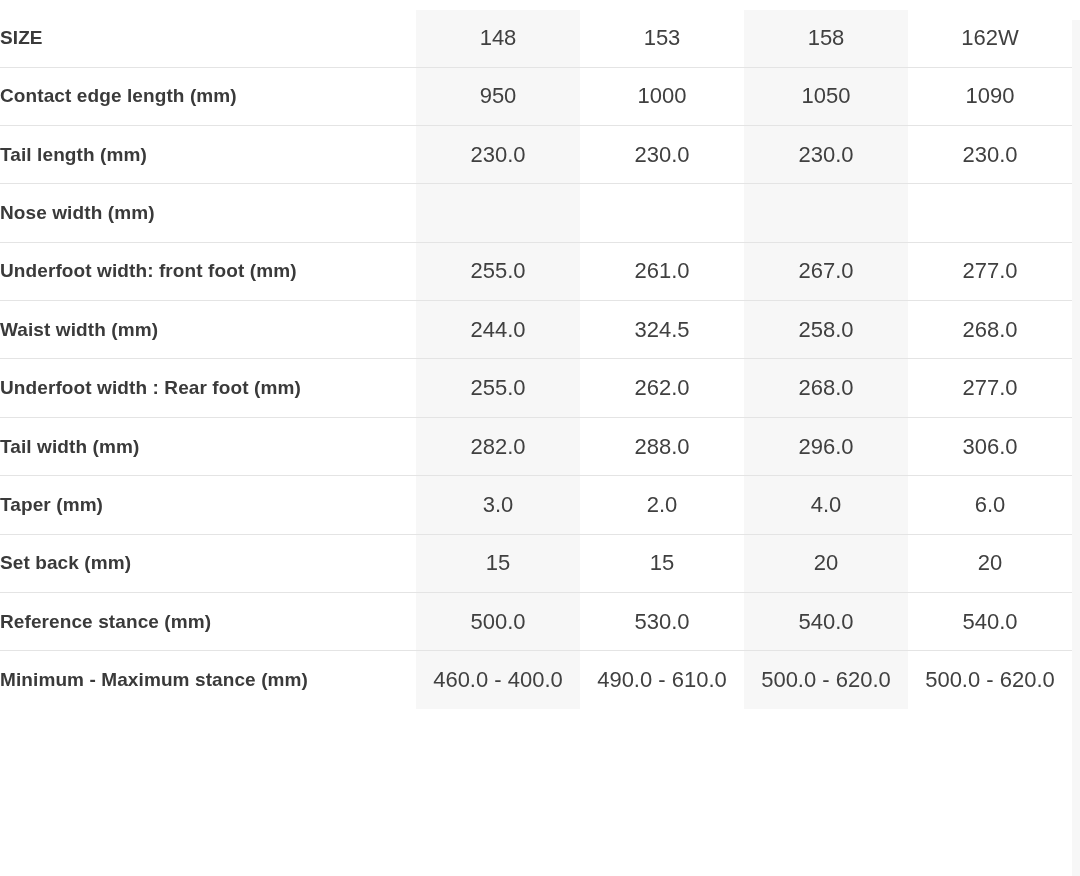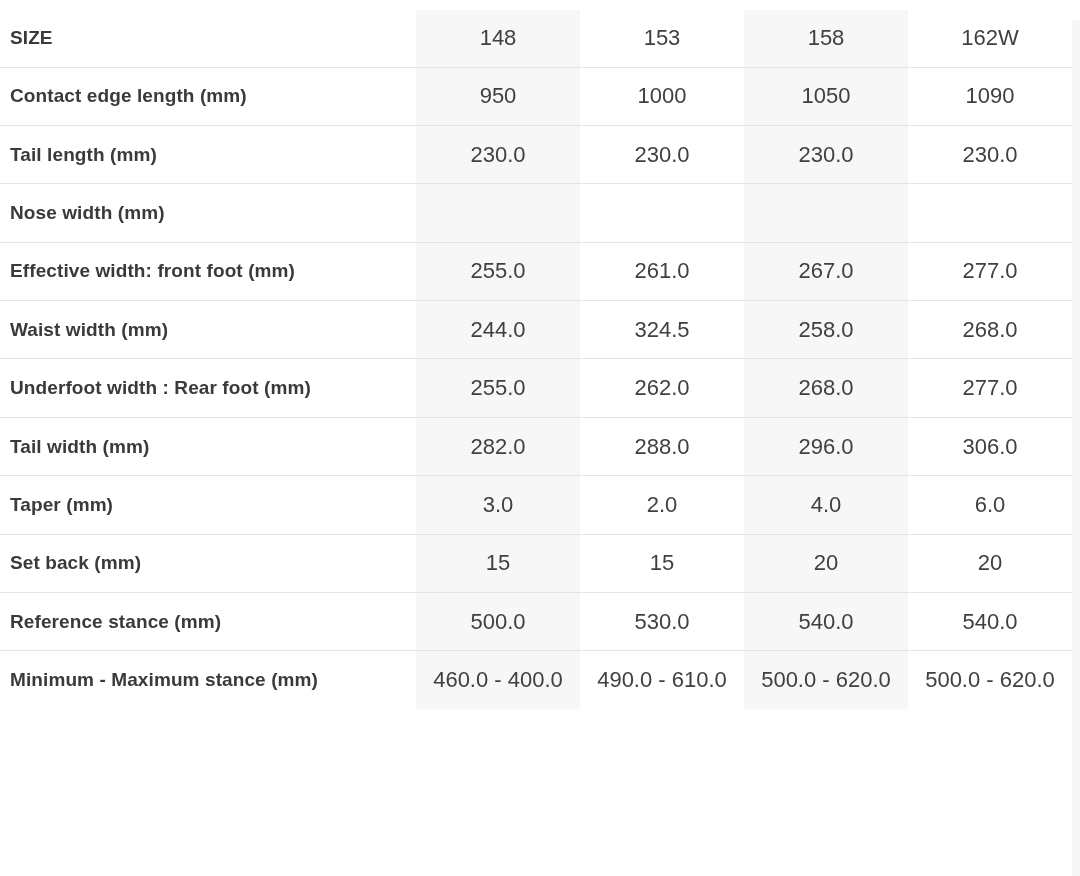--- a/index.html
+++ b/index.html
@@ -23,21 +23,21 @@
   th,td{padding:0;vertical-align:middle;}
   
   tr > *:nth-child(2), tr > *:nth-child(4){background:var(--stripe);}
   thead tr{height:57px;}
   thead th{border-bottom:1px solid var(--border);}
   tbody td{border-top:1px solid var(--border);}
   tbody tr{height:58.4px;}
   tbody tr.row-clipped{height:39px;}
   tbody tr.row-clipped td{vertical-align:top;padding-top:3px;}
   .label{
-    text-align:left;padding-left:10px;
+    text-align:left;
     font-weight:700;font-size:19px;color:var(--label-color);
     letter-spacing:.1px;white-space:nowrap;
   }
   .val{
     text-align:center;font-weight:400;font-size:22px;color:var(--value-color);
     white-space:nowrap;
   }
   thead th.label{font-size:19px;}
   
   .sliver{position:absolute;top:10px;right:0;width:8px;height:856px;background:var(--stripe);}
@@ -81,21 +81,21 @@
           <td class="val">230.0</td>
         </tr>
         <tr>
           <td class="label">Nose width (mm)</td>
           <td class="val"></td>
           <td class="val"></td>
           <td class="val"></td>
           <td class="val"></td>
         </tr>
         <tr>
-          <td class="label">Effective width: front foot (mm)</td>
+          <td class="label">Underfoot width: front foot (mm)</td>
           <td class="val">255.0</td>
           <td class="val">261.0</td>
           <td class="val">267.0</td>
           <td class="val">277.0</td>
         </tr>
         <tr>
           <td class="label">Waist width (mm)</td>
           <td class="val">244.0</td>
           <td class="val">324.5</td>
           <td class="val">258.0</td>

